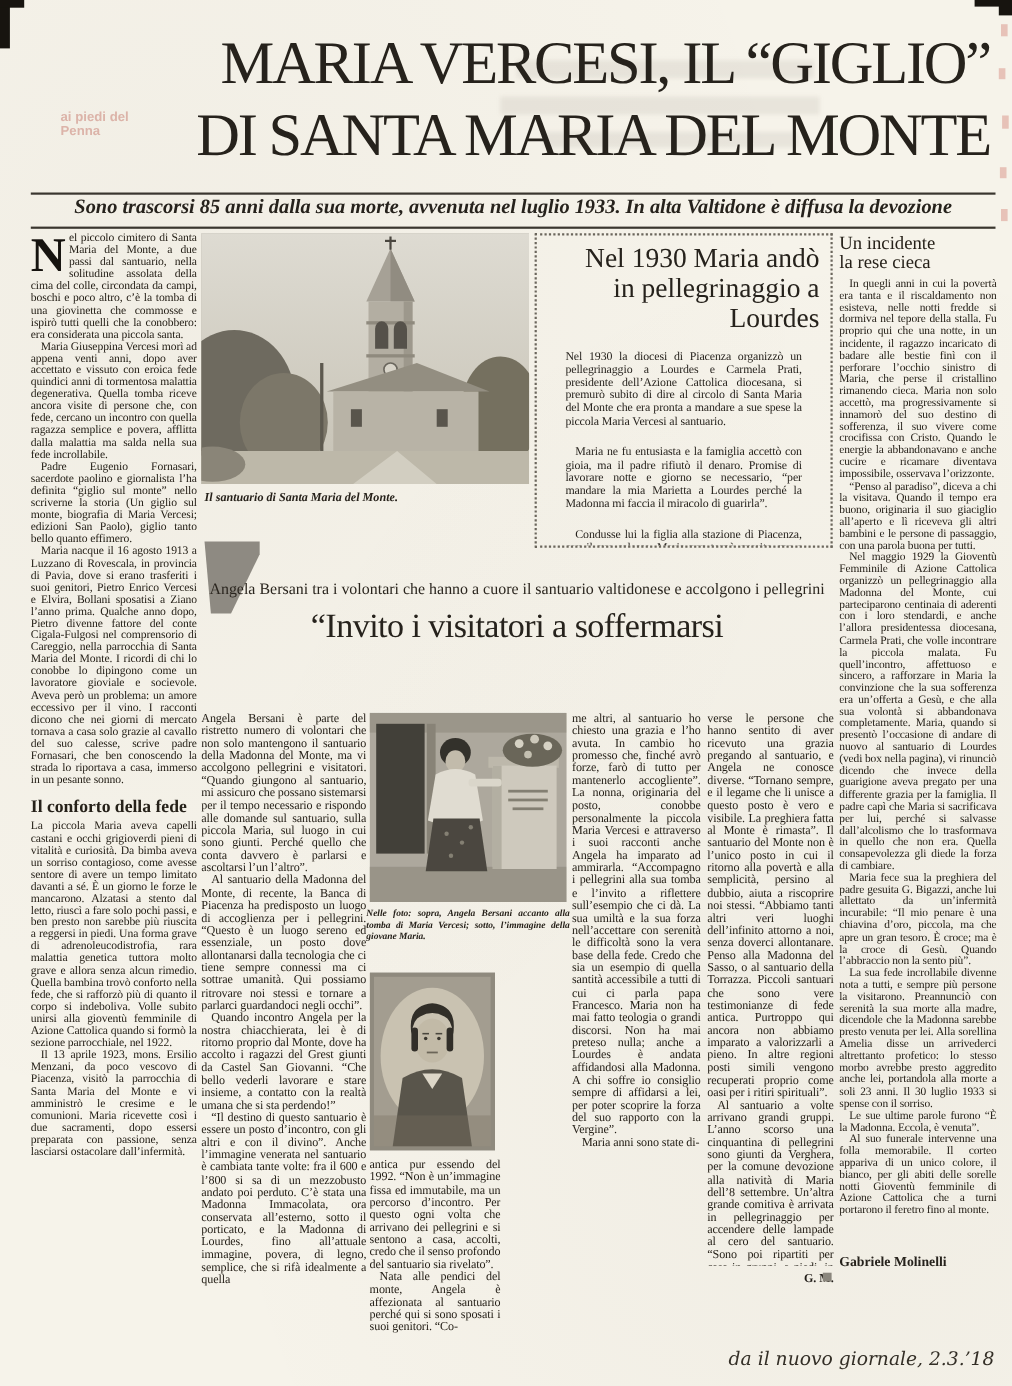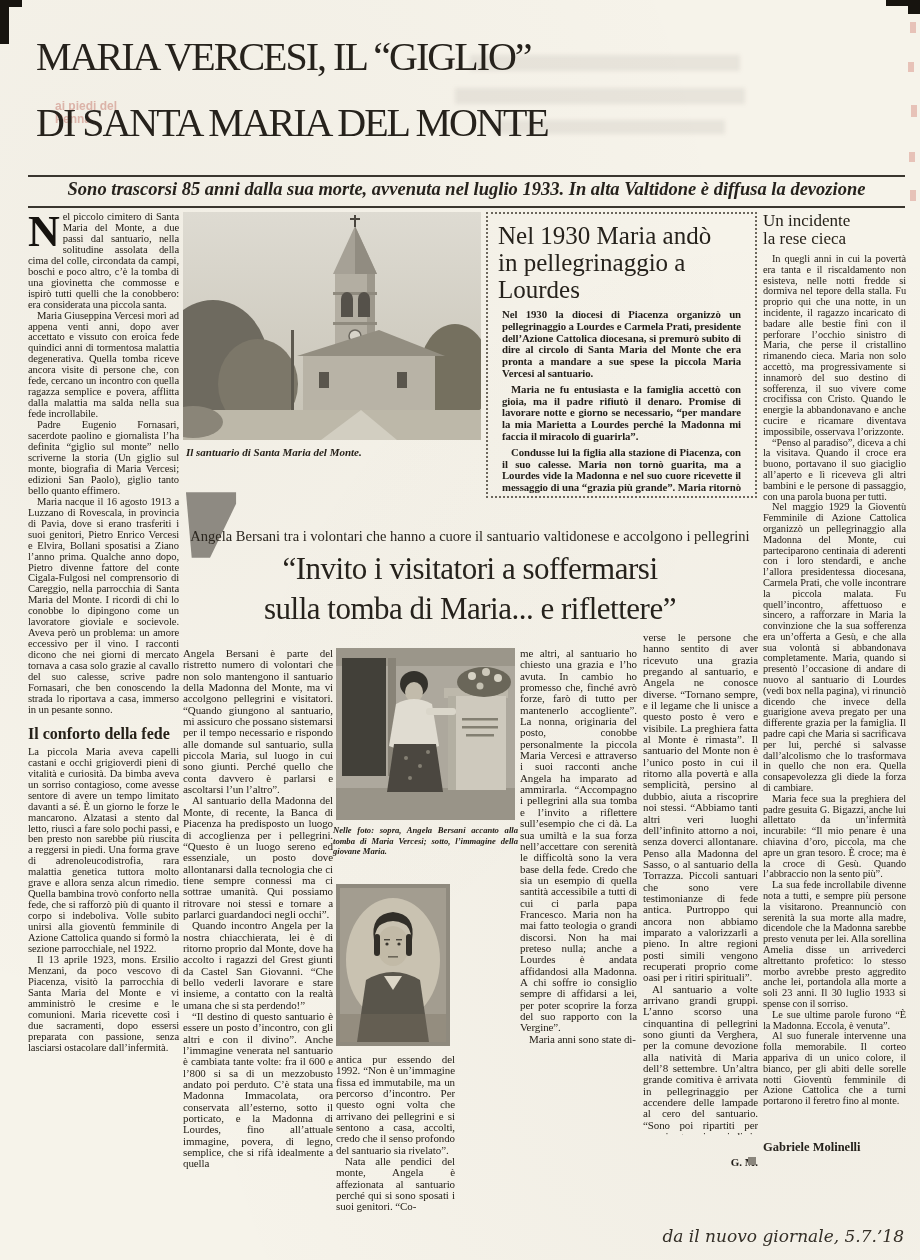--- a/index.html
+++ b/index.html
@@ -6,22 +6,22 @@
   .page{
     position:relative;width:920px;height:1260px;overflow:hidden;
     background:
       radial-gradient(ellipse at 18% 25%, rgba(90,80,60,0.03), transparent 55%),
       radial-gradient(ellipse at 85% 75%, rgba(90,80,60,0.04), transparent 55%),
       #f6f3ea;
     color:#221e19;
     font-family:"Liberation Serif","DejaVu Serif",serif;
   }
   
-  .headline{position:absolute;left:36px;width:880px;text-align:left;
-    font-size:40px;line-height:62px;letter-spacing:-2px;font-weight:400;
+  .headline{position:absolute;left:20px;width:880px;text-align:right;
+    font-size:55px;line-height:62px;letter-spacing:-2px;font-weight:400;
     color:#26221c;white-space:nowrap;}
   .hl1{top:26px;} .hl2{top:92px;}
   .rule{position:absolute;left:28px;width:877px;height:2px;background:#3a362f;}
   .rule-top{top:175px;} .rule-bottom{top:206px;}
   .standfirst{position:absolute;left:28px;width:877px;top:179px;text-align:center;
     font-weight:bold;font-style:italic;font-size:18.5px;white-space:nowrap;color:#26221c;}
   
   .textcol{position:absolute;overflow:hidden;text-align:justify;
     letter-spacing:-0.1px;color:#262119;-webkit-hyphens:auto;hyphens:auto;}
   .textcol p{margin:0;}
@@ -33,35 +33,35 @@
     padding:2px 3px 0 0;color:#16130f;}
   
   .photo{position:absolute;box-shadow:0 0 0 1px rgba(40,35,25,0.25) inset;}
   .photo svg{display:block;width:100%;height:100%;}
   .caption{position:absolute;font-weight:bold;font-style:italic;color:#26211a;}
   .cap1{left:186px;top:446px;width:290px;font-size:11px;}
   .cap2{left:333px;top:825px;width:185px;font-size:8.6px;line-height:10.5px;text-align:justify;}
   
   .lbox{position:absolute;left:486px;top:212px;width:271px;height:286px;
     border:2px dotted #6b665c;box-sizing:border-box;padding:6px 10px 4px;overflow:hidden;}
-  .lbox-title{text-align:left;font-size:25px;line-height:27px;color:#26221c;margin:2px 0 6px;}
+  .lbox-title{text-align:right;font-size:25px;line-height:27px;color:#26221c;margin:2px 0 6px;}
   .lbox-body{font-size:10.8px;line-height:11.8px;text-align:justify;letter-spacing:-0.1px;}
-  .lbox-body p{margin:4px;font-weight:bold;} .lbox-body p + p{text-indent:9px;}
+  .lbox-body p{margin:16px;} .lbox-body p + p{text-indent:9px;}
   
   .quote-glyph{position:absolute;left:184px;top:490px;width:54px;height:70px;}
   .kicker{position:absolute;left:183px;top:528px;width:574px;text-align:center;
     font-size:14.5px;color:#2a251e;}
   .fheadline{position:absolute;left:183px;width:574px;text-align:center;
     font-size:31px;line-height:38px;letter-spacing:-0.5px;color:#26221c;white-space:nowrap;}
   .fh1{top:550px;} .fh2{top:590px;}
   .fcol{font-size:11px;line-height:11.35px;}
   .fcol1{left:183px;top:648px;width:150px;height:597px;}
   .fcol2{left:336px;top:1054px;width:119px;height:200px;}
   .fcol3{left:520px;top:648px;width:117px;height:574px;}
-  .fcol4{left:643px;top:632px;width:115px;height:503px;}
+  .fcol4{left:643px;top:648px;width:115px;height:503px;}
   .photoA{left:336px;top:648px;width:179px;height:172px;}
   .photoB{left:336px;top:884px;width:114px;height:162px;}
   .gmline{position:absolute;left:643px;top:1156px;width:115px;font-weight:bold;
     font-size:11px;text-align:right;}
   .endmark{position:absolute;left:748px;top:1157px;width:8px;height:8px;background:#8a867d;}
   
   .sidebar{left:763px;top:212px;width:143px;height:926px;font-size:10.4px;line-height:10.8px;}
   .sb-head{font-weight:normal;font-size:17px;line-height:18px;text-align:left;
     letter-spacing:0;margin:0 0 6px;}
   .byline{position:absolute;left:763px;top:1140px;width:143px;text-align:left;
@@ -158,21 +158,20 @@
       <p>Maria ne fu entusiasta e la famiglia accettò con gioia, ma il padre rifiutò il denaro. Promise di lavorare notte e giorno se necessario, “per mandare la mia Marietta a Lourdes perché la Madonna mi faccia il miracolo di guarirla”.</p>
       <p>Condusse lui la figlia alla stazione di Piacenza, con il suo calesse. Maria non tornò guarita, ma a Lourdes vide la Madonna e nel suo cuore ricevette il messaggio di una “grazia più grande”. Maria ritornò sapendo che la croce, datale da Gesù, doveva essere portata ancora per un po’ prima di poter stare per sempre felice con la Madonna.</p>
     </div>
   </div>
 
   <svg class="quote-glyph" viewBox="0 0 56 72">
     <polygon points="2,2 54,2 54,14 27,70 8,70" fill="#8e8a82"></polygon>
   </svg>
   <div class="kicker">Angela Bersani tra i volontari che hanno a cuore il santuario valtidonese e accolgono i pellegrini</div>
   <div class="fheadline fh1">“Invito i visitatori a soffermarsi</div>
-  <div class="fheadline fh2">sulla tomba di Maria... e riflettere”</div>
 
   <div class="textcol fcol fcol1">
     <p>Angela Bersani è parte del ristretto numero di volontari che non solo mantengono il santuario della Madonna del Monte, ma vi accolgono pellegrini e visitatori. “Quando giungono al santuario, mi assicuro che possano sistemarsi per il tempo necessario e rispondo alle domande sul santuario, sulla piccola Maria, sul luogo in cui sono giunti. Perché quello che conta davvero è parlarsi e ascoltarsi l’un l’altro”.</p>
     <p>Al santuario della Madonna del Monte, di recente, la Banca di Piacenza ha predisposto un luogo di accoglienza per i pellegrini. “Questo è un luogo sereno ed essenziale, un posto dove allontanarsi dalla tecnologia che ci tiene sempre connessi ma ci sottrae umanità. Qui possiamo ritrovare noi stessi e tornare a parlarci guardandoci negli occhi”.</p>
     <p>Quando incontro Angela per la nostra chiacchierata, lei è di ritorno proprio dal Monte, dove ha accolto i ragazzi del Grest giunti da Castel San Giovanni. “Che bello vederli lavorare e stare insieme, a contatto con la realtà umana che si sta perdendo!”</p>
     <p>“Il destino di questo santuario è essere un posto d’incontro, con gli altri e con il divino”. Anche l’immagine venerata nel santuario è cambiata tante volte: fra il 600 e l’800 si sa di un mezzobusto andato poi perduto. C’è stata una Madonna Immacolata, ora conservata all’esterno, sotto il porticato, e la Madonna di Lourdes, fino all’attuale immagine, povera, di legno, semplice, che si rifà idealmente a quella</p>
   </div>
 
   <div class="photo photoA">
     <svg viewBox="0 0 179 172" preserveAspectRatio="none">
@@ -240,24 +239,24 @@
   </div>
   <div class="gmline">G. M.</div>
   <div class="endmark"></div>
 
   <div class="textcol sidebar">
     <div class="sb-head">
       <div>Un incidente</div>
       <div>la rese cieca</div>
     </div>
     <p style="text-indent:9px;">In quegli anni in cui la povertà era tanta e il riscaldamento non esisteva, nelle notti fredde si dormiva nel tepore della stalla. Fu proprio qui che una notte, in un incidente, il ragazzo incaricato di badare alle bestie finì con il perforare l’occhio sinistro di Maria, che perse il cristallino rimanendo cieca. Maria non solo accettò, ma progressivamente si innamorò del suo destino di sofferenza, il suo vivere come crocifissa con Cristo. Quando le energie la abbandonavano e anche cucire e ricamare diventava impossibile, osservava l’orizzonte.</p>
-    <p>“Penso al paradiso”, diceva a chi la visitava. Quando il croce era buono, portavano il suo giaciglio all’aperto e lì riceveva gli altri bambini e le persone di passaggio, con una parola buona per tutti.</p>
+    <p>“Penso al paradiso”, diceva a chi la visitava. Quando il tempo era buono, originaria il suo giaciglio all’aperto e lì riceveva gli altri bambini e le persone di passaggio, con una parola buona per tutti.</p>
     <p>Nel maggio 1929 la Gioventù Femminile di Azione Cattolica organizzò un pellegrinaggio alla Madonna del Monte, cui parteciparono centinaia di aderenti con i loro stendardi, e anche l’allora presidentessa diocesana, Carmela Prati, che volle incontrare la piccola malata. Fu quell’incontro, affettuoso e sincero, a rafforzare in Maria la convinzione che la sua sofferenza era un’offerta a Gesù, e che alla sua volontà si abbandonava completamente. Maria, quando si presentò l’occasione di andare di nuovo al santuario di Lourdes (vedi box nella pagina), vi rinunciò dicendo che invece della guarigione aveva pregato per una differente grazia per la famiglia. Il padre capì che Maria si sacrificava per lui, perché si salvasse dall’alcolismo che lo trasformava in quello che non era. Quella consapevolezza gli diede la forza di cambiare.</p>
     <p>Maria fece sua la preghiera del padre gesuita G. Bigazzi, anche lui allettato da un’infermità incurabile: “Il mio penare è una chiavina d’oro, piccola, ma che apre un gran tesoro. È croce; ma è la croce di Gesù. Quando l’abbraccio non la sento più”.</p>
     <p>La sua fede incrollabile divenne nota a tutti, e sempre più persone la visitarono. Preannunciò con serenità la sua morte alla madre, dicendole che la Madonna sarebbe presto venuta per lei. Alla sorellina Amelia disse un arrivederci altrettanto profetico: lo stesso morbo avrebbe presto aggredito anche lei, portandola alla morte a soli 23 anni. Il 30 luglio 1933 si spense con il sorriso.</p>
     <p>Le sue ultime parole furono “È la Madonna. Eccola, è venuta”.</p>
     <p>Al suo funerale intervenne una folla memorabile. Il corteo appariva di un unico colore, il bianco, per gli abiti delle sorelle notti Gioventù femminile di Azione Cattolica che a turni portarono il feretro fino al monte.</p>
   </div>
   <div class="byline">Gabriele Molinelli</div>
 
-  <div class="credit">da il nuovo giornale, 5.7.’18</div>
+  <div class="credit">da il nuovo giornale, 2.3.’18</div>
 
 </div>
 
 </body></html>

